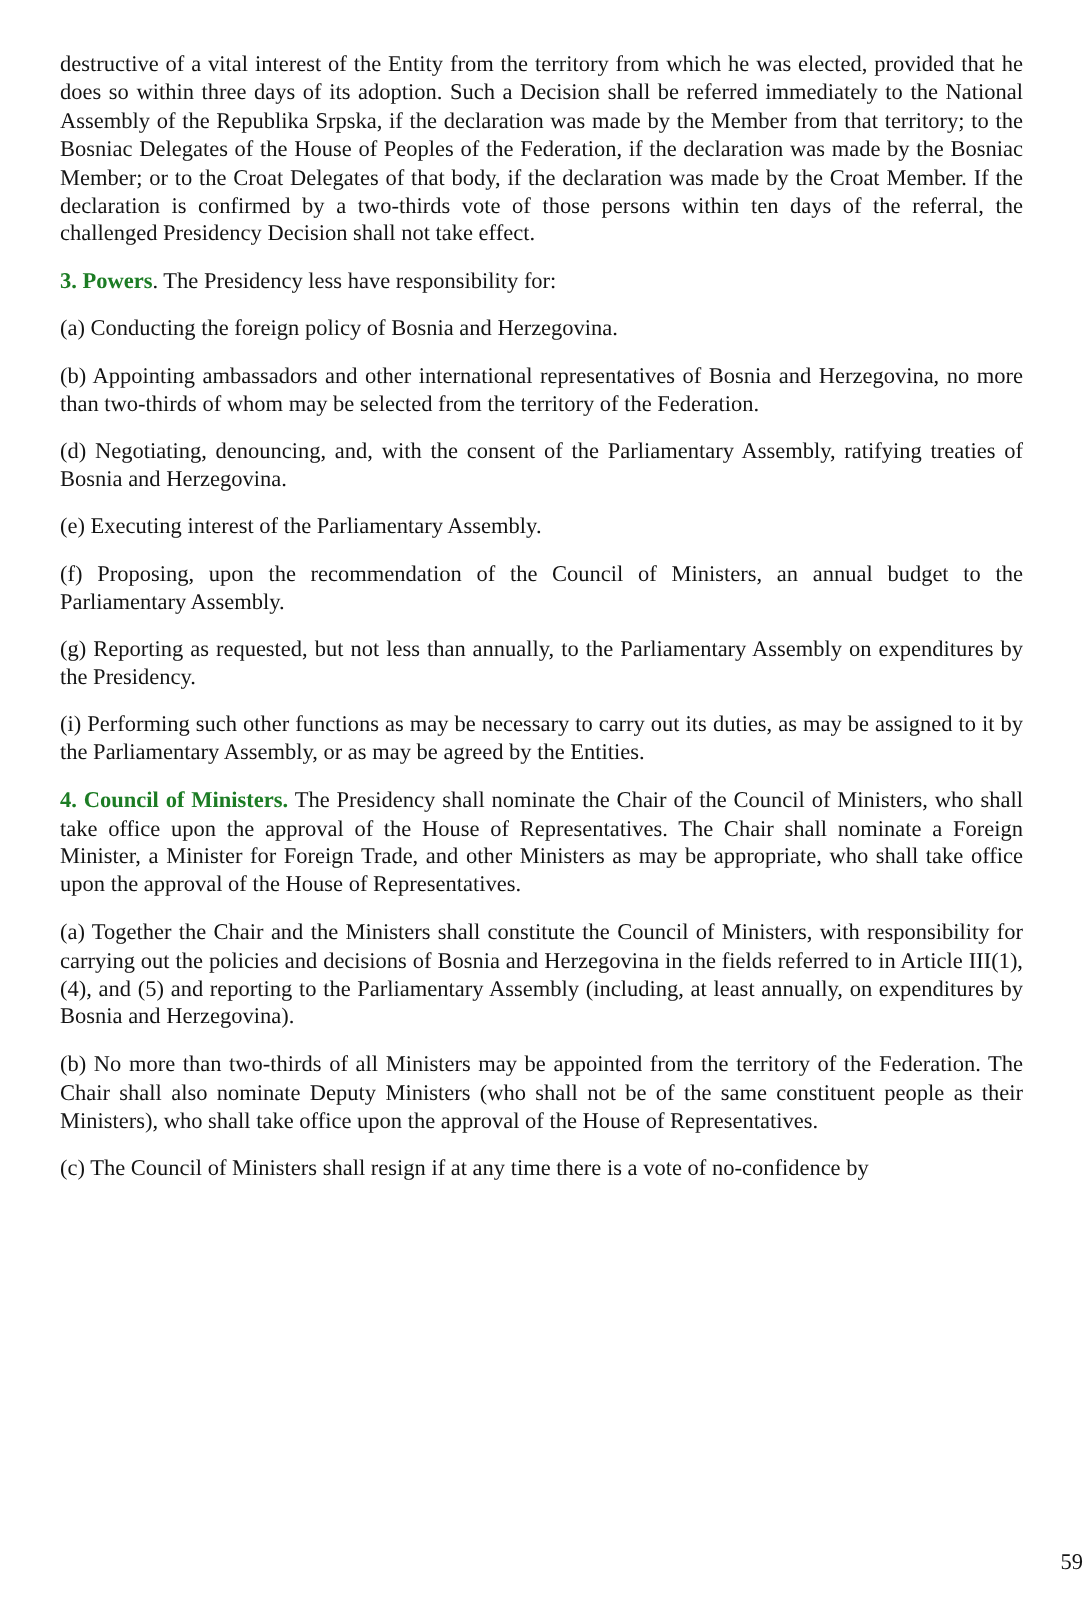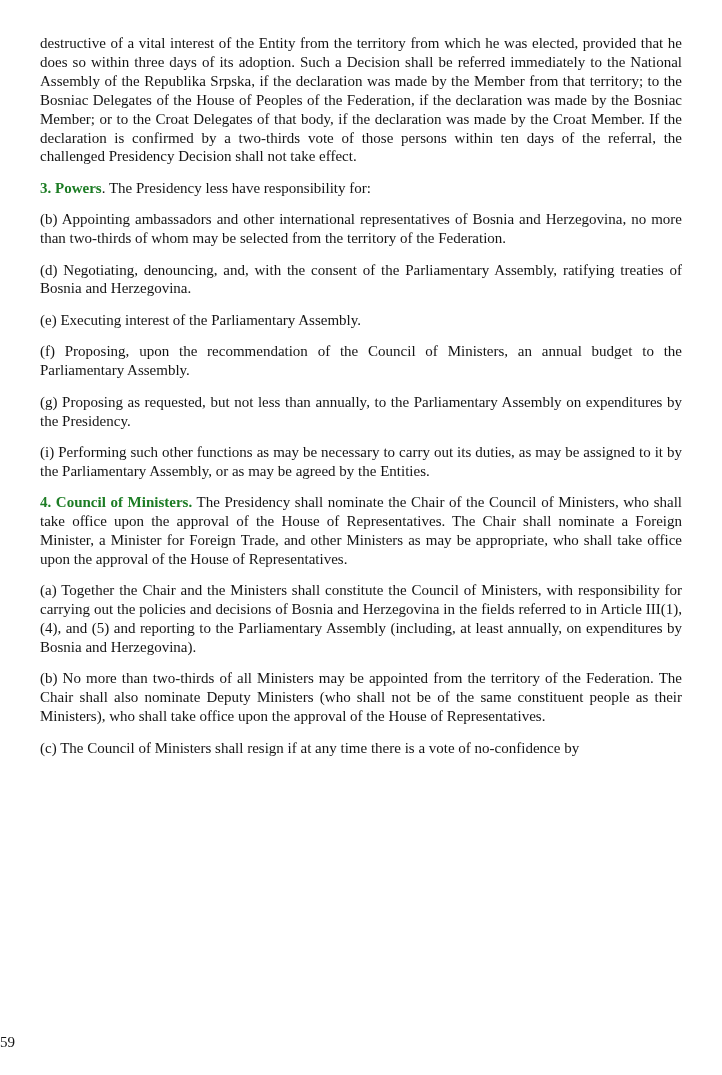--- a/index.html
+++ b/index.html
@@ -34,41 +34,42 @@
     }
     .section-label {
       color: var(--section-heading, #1c7c24);
       font-weight: bold;
     }
     .page-number {
       position: absolute;
       bottom: 24px;
       left: 0;
       width: 100%;
-      text-align: left;
+      text-align: right;
       font-size: 15px;
       color: #141414;
     }
   </style>
 </head>
 <body>
 
 <div class="page">
 
   <p class="para indent">destructive of a vital interest of the Entity from the territory from which he was elected, provided that he does so within three days of its adoption. Such a Decision shall be referred immediately to the National Assembly of the Republika Srpska, if the declaration was made by the Member from that territory; to the Bosniac Delegates of the House of Peoples of the Federation, if the declaration was made by the Bosniac Member; or to the Croat Delegates of that body, if the declaration was made by the Croat Member. If the declaration is confirmed by a two-thirds vote of those persons within ten days of the referral, the challenged Presidency Decision shall not take effect.</p>
 
   <p class="para">
     <span class="section-label">3. Powers</span><span>. The Presidency less have responsibility for:</span>
   </p>
 
+  <p class="para indent">(a) Conducting the foreign policy of Bosnia and Herzegovina.</p>
   <p class="para indent">(b) Appointing ambassadors and other international representatives of Bosnia and Herzegovina, no more than two-thirds of whom may be selected from the territory of the Federation.</p>
   <p class="para indent">(d) Negotiating, denouncing, and, with the consent of the Parliamentary Assembly, ratifying treaties of Bosnia and Herzegovina.</p>
   <p class="para indent">(e) Executing interest of the Parliamentary Assembly.</p>
   <p class="para indent">(f) Proposing, upon the recommendation of the Council of Ministers, an annual budget to the Parliamentary Assembly.</p>
-  <p class="para indent">(g) Proposing as requested, but not less than annually, to the Parliamentary Assembly on expenditures by the Presidency.</p>
+  <p class="para indent">(g) Reporting as requested, but not less than annually, to the Parliamentary Assembly on expenditures by the Presidency.</p>
   <p class="para indent">(i) Performing such other functions as may be necessary to carry out its duties, as may be assigned to it by the Parliamentary Assembly, or as may be agreed by the Entities.</p>
 
   <p class="para">
     <span class="section-label">4. Council of Ministers.</span><span> The Presidency shall nominate the Chair of the Council of Ministers, who shall take office upon the approval of the House of Representatives. The Chair shall nominate a Foreign Minister, a Minister for Foreign Trade, and other Ministers as may be appropriate, who shall take office upon the approval of the House of Representatives.</span>
   </p>
 
   <p class="para indent">(a) Together the Chair and the Ministers shall constitute the Council of Ministers, with responsibility for carrying out the policies and decisions of Bosnia and Herzegovina in the fields referred to in Article III(1), (4), and (5) and reporting to the Parliamentary Assembly (including, at least annually, on expenditures by Bosnia and Herzegovina).</p>
   <p class="para indent">(b) No more than two-thirds of all Ministers may be appointed from the territory of the Federation. The Chair shall also nominate Deputy Ministers (who shall not be of the same constituent people as their Ministers), who shall take office upon the approval of the House of Representatives.</p>
   <p class="para indent">(c) The Council of Ministers shall resign if at any time there is a vote of no-confidence by</p>
 

